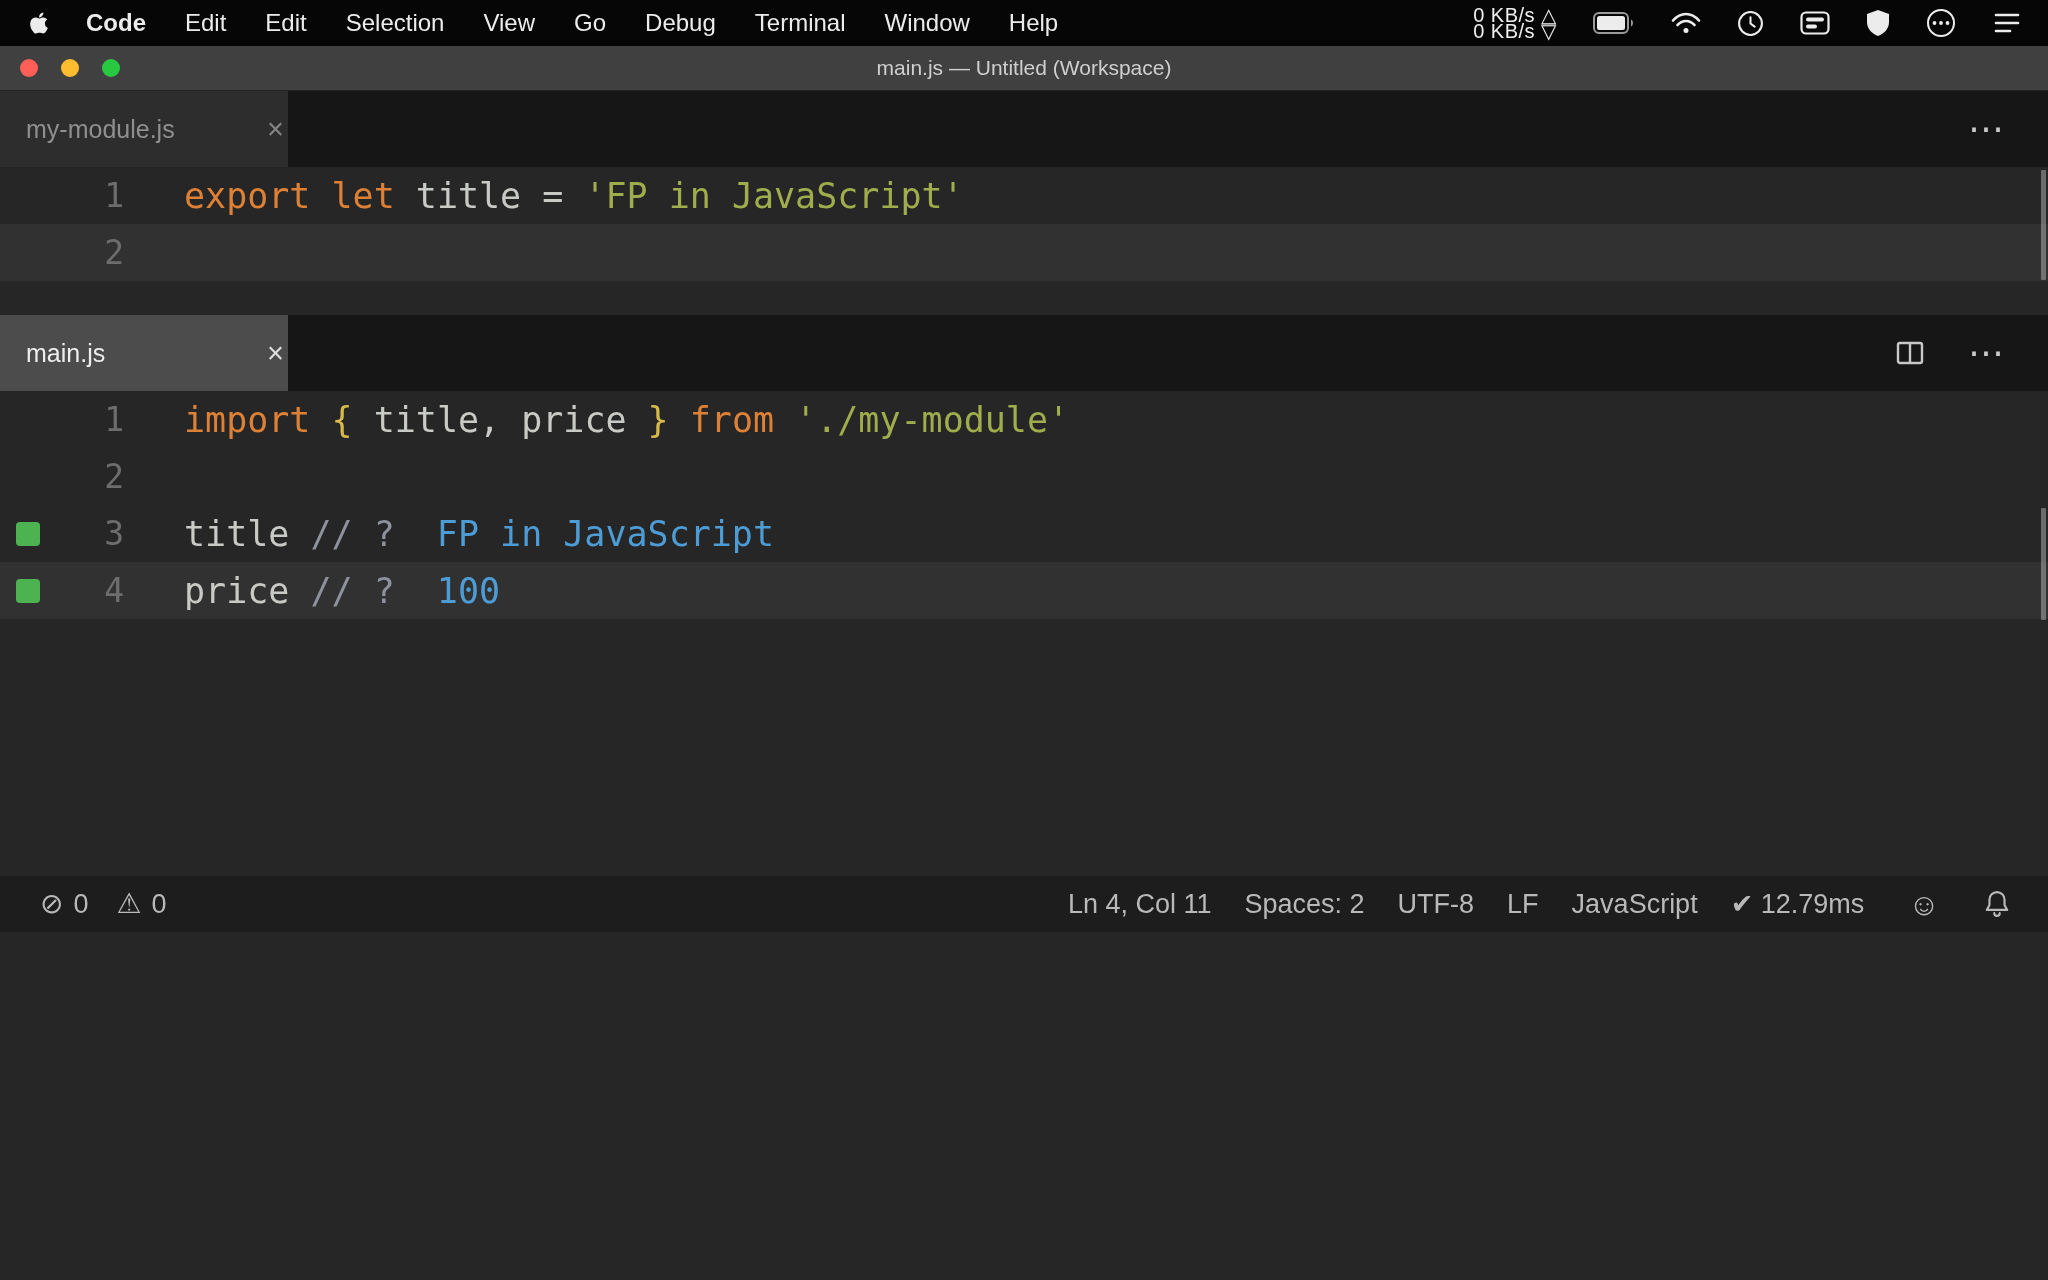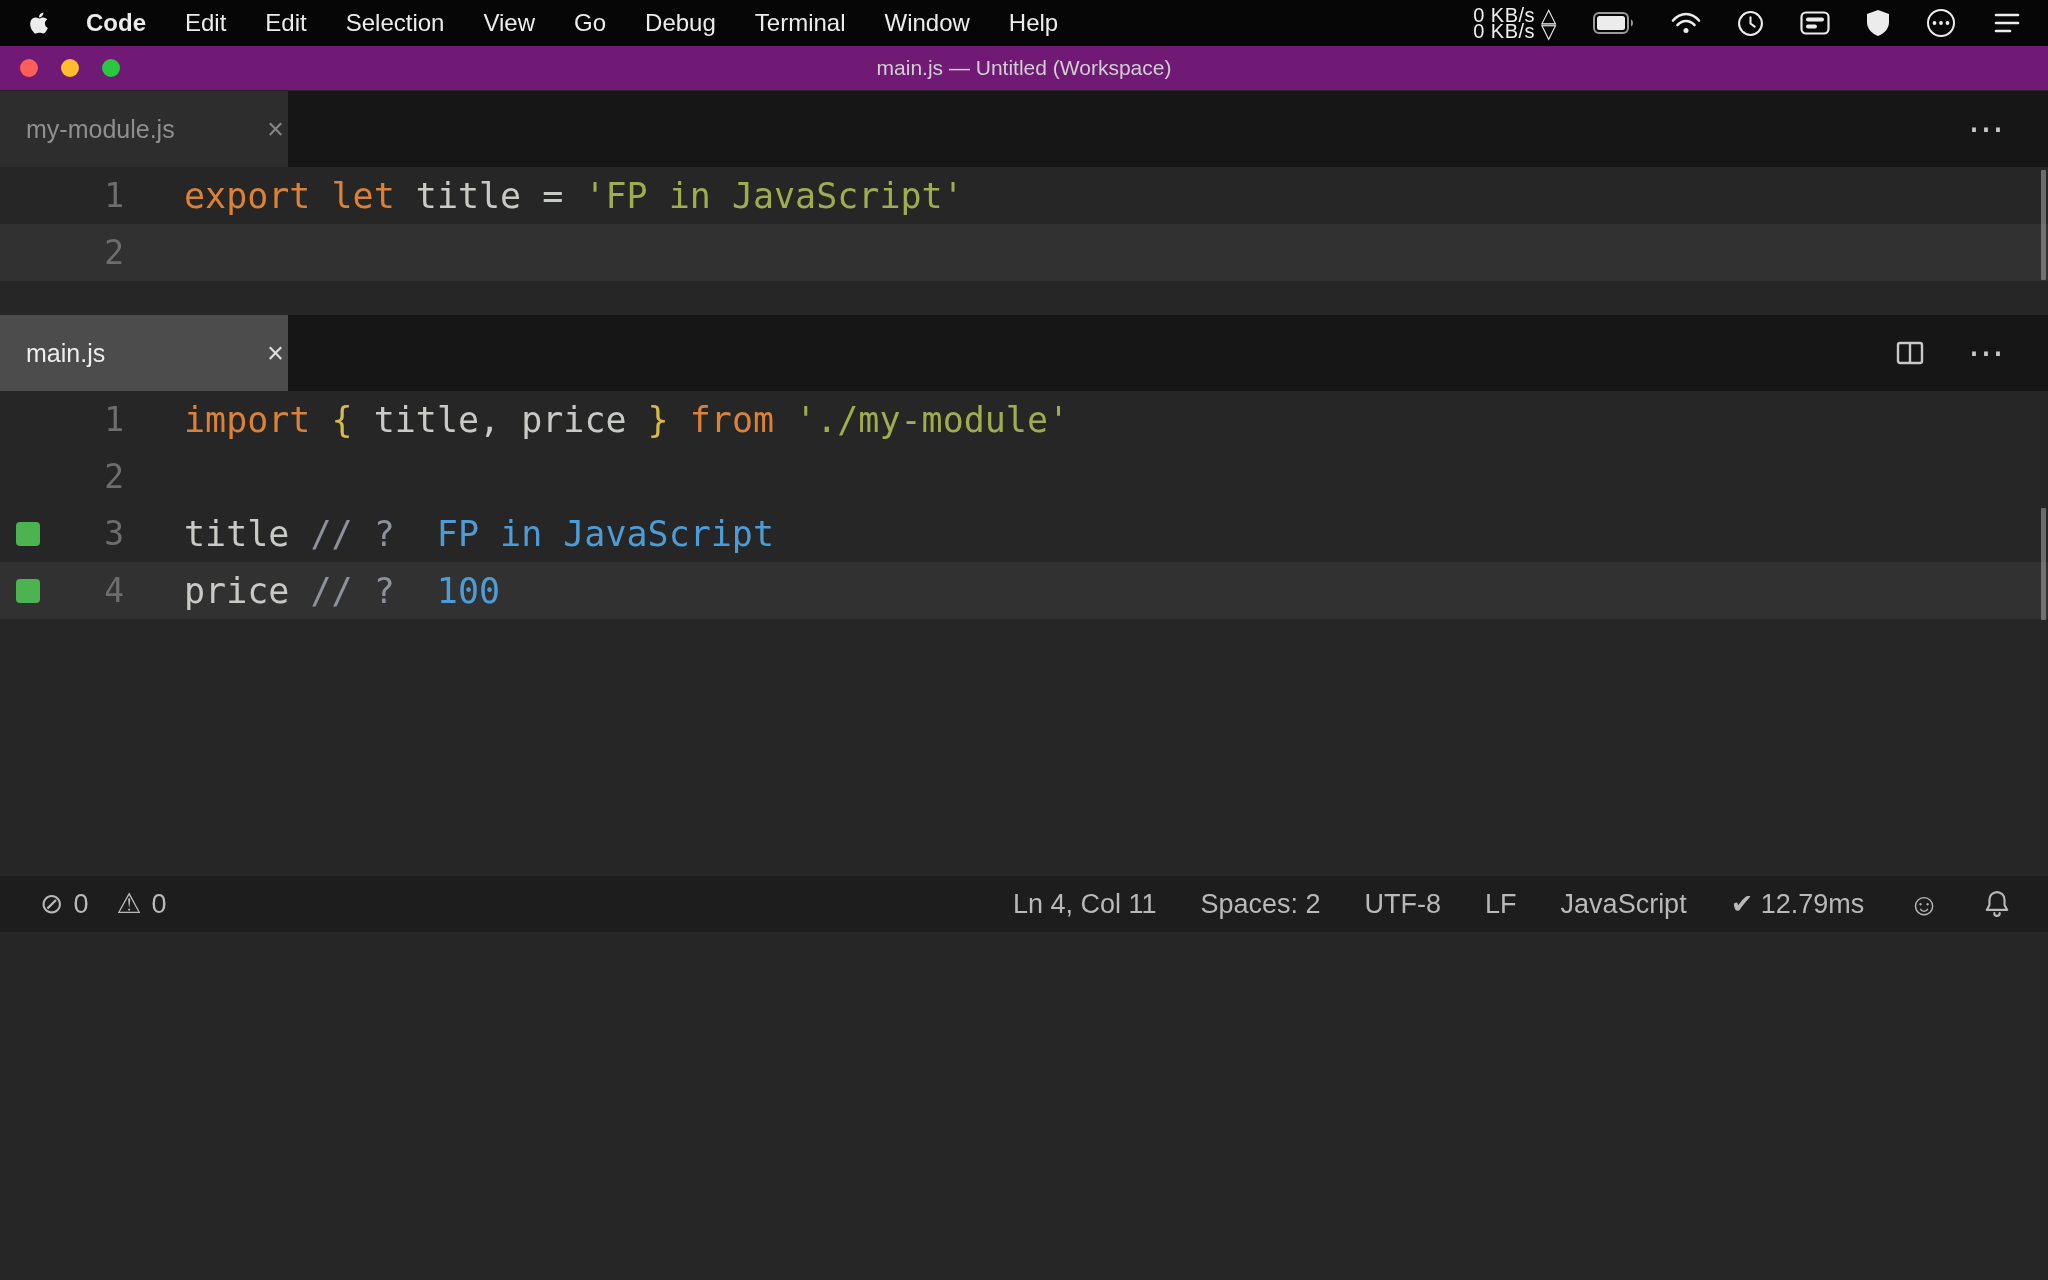--- a/index.html
+++ b/index.html
@@ -10,21 +10,21 @@
   .menu-bar { height: 46px; flex: none; background: #060606; display: flex; align-items: center; padding: 0 26px 0 28px; color: #ececec; }
   .apple-wrap { margin-right: 36px; display: flex; align-items: center; }
   .menu-items { display: flex; align-items: center; gap: 39px; }
   .menu-item { font-size: 24px; color: #ececec; cursor: default; }
   .menu-item.app-name { font-weight: bold; }
   .menu-status { margin-left: auto; display: flex; align-items: center; gap: 36px; }
   .net-speed { display: flex; flex-direction: column; align-items: flex-end; font-size: 20px; line-height: 16px; color: #f0f0f0; letter-spacing: .5px; }
   .mb-icon { display: flex; align-items: center; }
 
   
-  .title-bar { height: 45px; flex: none; background: #701a75; position: relative; display: flex; align-items: center; justify-content: center; border-bottom: 1px solid #252525; }
+  .title-bar { height: 45px; flex: none; background: #404040; position: relative; display: flex; align-items: center; justify-content: center; border-bottom: 1px solid #252525; }
   .traffic { position: absolute; left: 20px; top: 0; height: 100%; display: flex; align-items: center; gap: 23px; }
   .light { width: 18px; height: 18px; border-radius: 50%; }
   .light.red { background: var(--c-accent-red, #ff5f57); }
   .light.yellow { background: var(--c-accent-yellow, #febc2e); }
   .light.green { background: var(--c-accent-green, #28c840); }
   .window-title { font-size: 21px; color: #cfcfcf; }
 
   
   .editor-group.top { display: flex; flex-direction: column; flex: 1 1 auto; min-height: 0; }
   .editor-group.bottom { flex: none; display: flex; flex-direction: column; }
@@ -53,21 +53,21 @@
   .tok-cmt { color: var(--c-comment, #8d929c); }
   .tok-val { color: var(--c-value, #4d9cd6); }
   .ruler-mark { position: absolute; right: 2px; width: 5px; background: rgba(205,205,205,0.42); border-radius: 1px; }
 
   
   .status-bar { height: 56px; flex: none; background: #1d1d1d; display: flex; align-items: center; padding: 0 38px 0 40px; color: #b9b9b9; font-size: 27px; }
   .status-left { display: flex; align-items: center; gap: 10px; }
   .sb-icon { font-size: 28px; line-height: 1; }
   .sb-icon.warn { margin-left: 18px; }
   .status-right { margin-left: auto; display: flex; align-items: center; gap: 44px; }
-  .status-items { display: flex; align-items: center; gap: 44px; }
+  .status-items { display: flex; align-items: center; gap: 33px; }
   .status-item { cursor: default; }
   .smiley { font-size: 31px; line-height: 1; }
   .bell { display: flex; align-items: center; }
 </style>
 </head>
 <body>
 
 <div class="screen">
 
   <div class="menu-bar">

